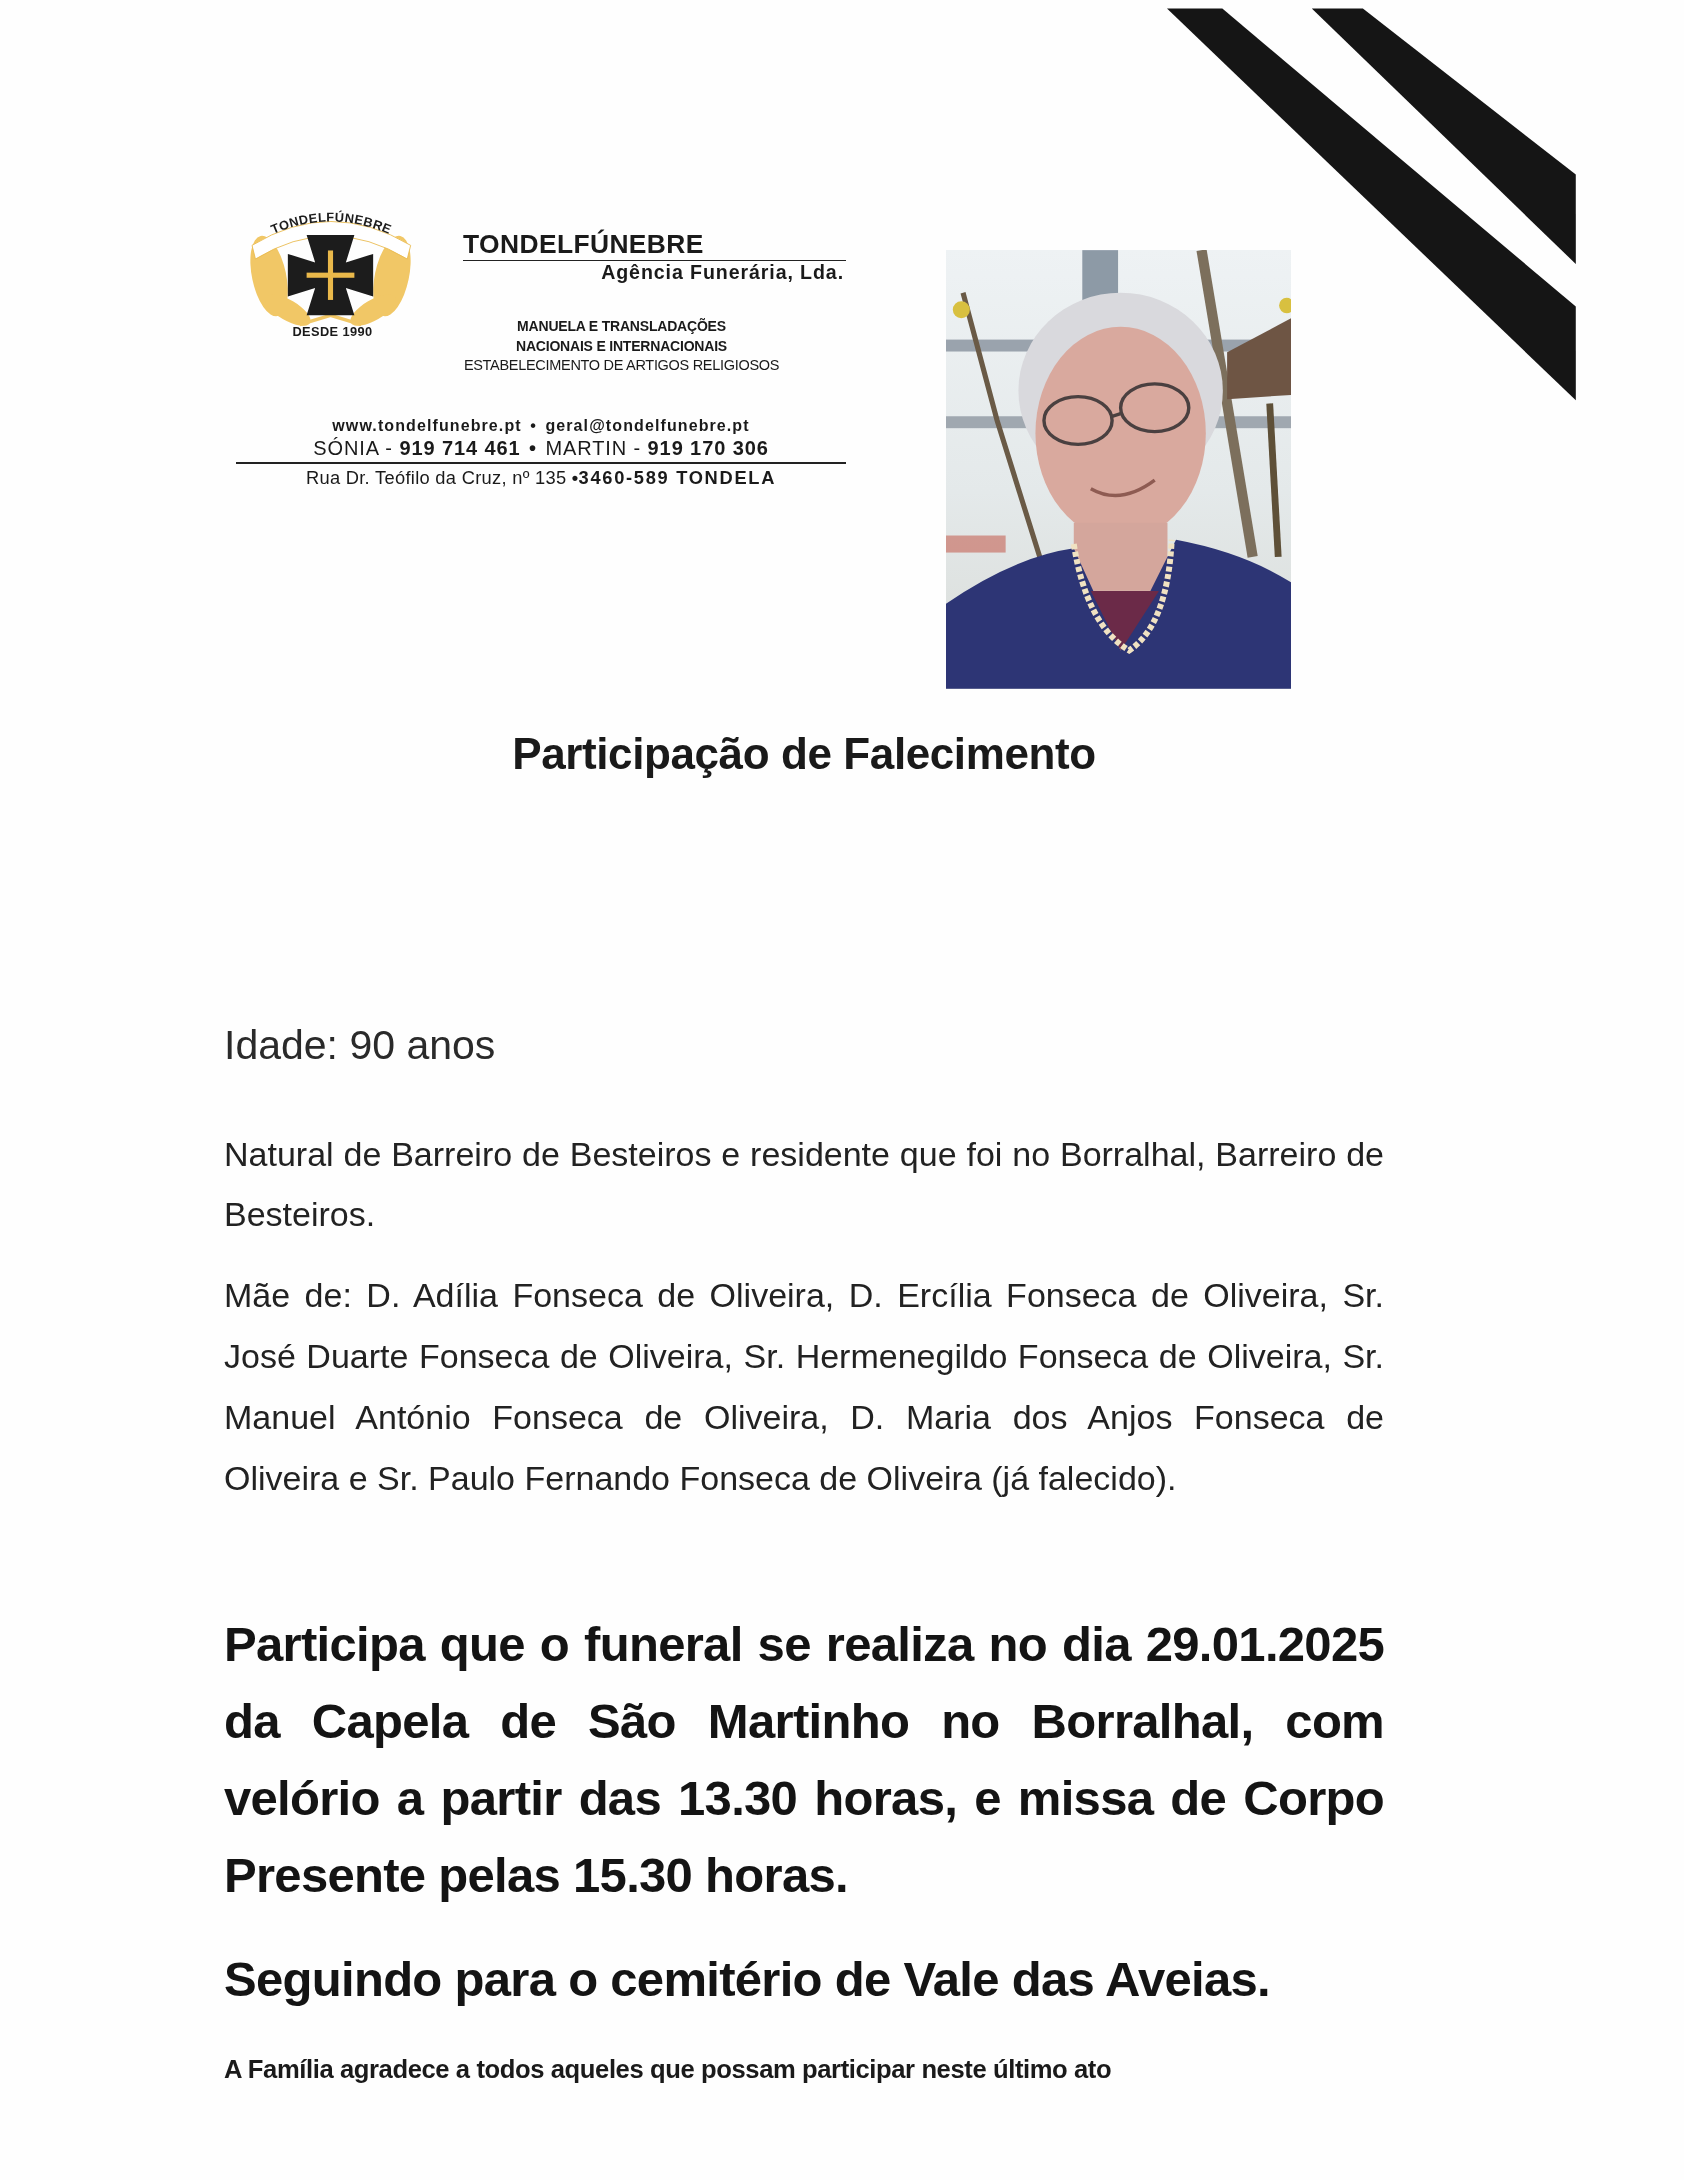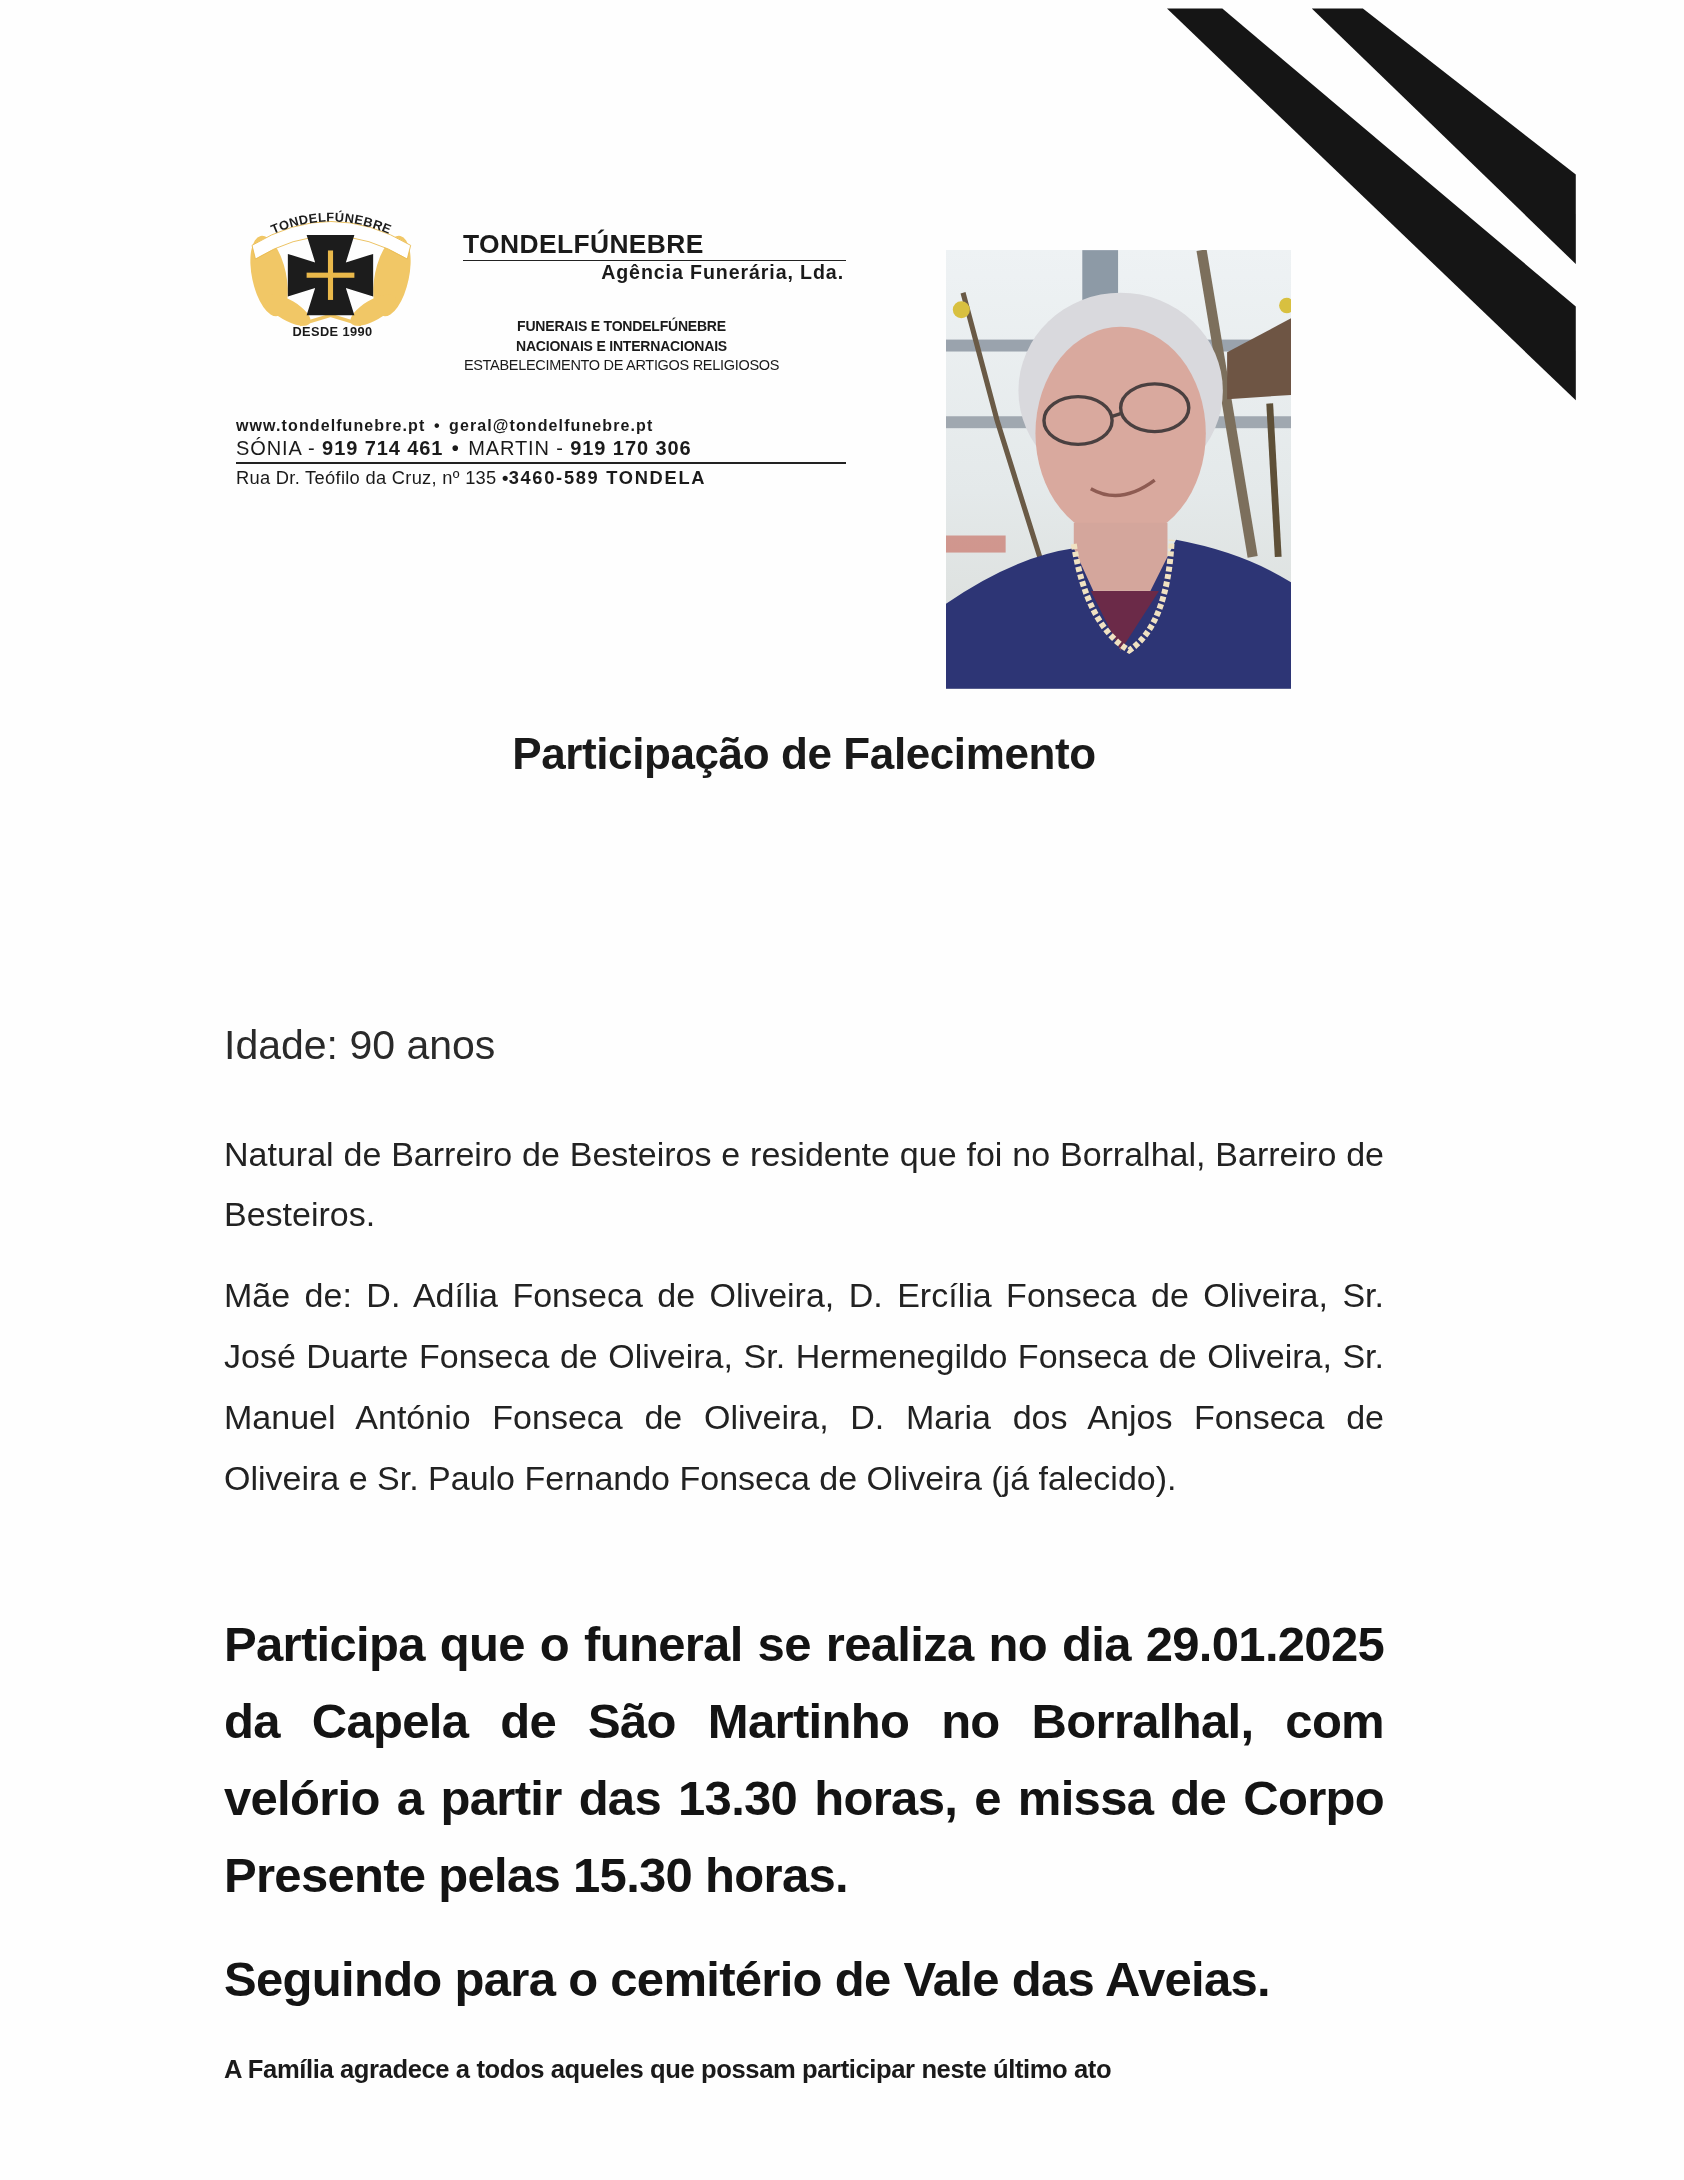--- a/index.html
+++ b/index.html
@@ -24,21 +24,21 @@
     font-weight: bold; font-size: 26.4px; letter-spacing: 0.4px; line-height: 32px;
     border-bottom: 1.7px solid #222; color: #1a1a1a;
   }
   .agency-sub {
     position: absolute; left: 463px; top: 261px; width: 381px;
     text-align: right; font-weight: bold; font-size: 19.6px; letter-spacing: 0.9px; color: #1a1a1a;
   }
   .services { position: absolute; left: 400px; top: 317px; width: 443px; text-align: center; color: #1a1a1a; }
   .services .l1, .services .l2 { font-weight: bold; font-size: 14px; line-height: 19.6px; letter-spacing: -0.2px; }
   .services .l3 { font-size: 14.5px; line-height: 19.6px; letter-spacing: -0.3px; }
-  .contacts { position: absolute; left: 236px; top: 415px; width: 610px; text-align: left; color: #1a1a1a; }
+  .contacts { position: absolute; left: 236px; top: 415px; width: 610px; text-align: center; color: #1a1a1a; }
   .contacts .web { font-weight: bold; font-size: 16px; letter-spacing: 1.1px; line-height: 22px; }
   .contacts .phones { font-size: 20px; letter-spacing: 0.9px; line-height: 22px; }
   .contacts .phones b { font-weight: bold; }
   .contacts .rule { height: 1.7px; background: #222; margin: 3.4px 0 2.6px 0; }
   .contacts .addr { font-size: 18.3px; line-height: 22px; letter-spacing: 0.3px; }
   .contacts .addr b { font-weight: bold; letter-spacing: 1.7px; }
   .sep { padding: 0 8.5px; font-weight: bold; }
 
   
   .photo {
@@ -97,21 +97,21 @@
 
   <rect x="103" y="58" width="6" height="58" fill="#e9b84a"></rect>
   <rect x="78" y="84" width="56" height="6" fill="#e9b84a"></rect>
 </svg>
 <div class="logo-since">DESDE 1990</div>
 
 <div class="agency-name">TONDELFÚNEBRE</div>
 <div class="agency-sub">Agência Funerária, Lda.</div>
 
 <div class="services">
-  <div class="l1">FUNERAIS E TONDELFÚNEBRE</div>
+  <div class="l1">MANUELA E TRANSLADAÇÕES</div>
   <div class="l2">NACIONAIS E INTERNACIONAIS</div>
   <div class="l3">ESTABELECIMENTO DE ARTIGOS RELIGIOSOS</div>
 </div>
 
 <div class="contacts">
   <div class="web">
     <span>www.tondelfunebre.pt</span><span class="sep">•</span><span>geral@tondelfunebre.pt</span>
   </div>
   <div class="phones">
     <span>SÓNIA - </span><b>919 714 461</b><span class="sep">•</span><span>MARTIN - </span><b>919 170 306</b>

